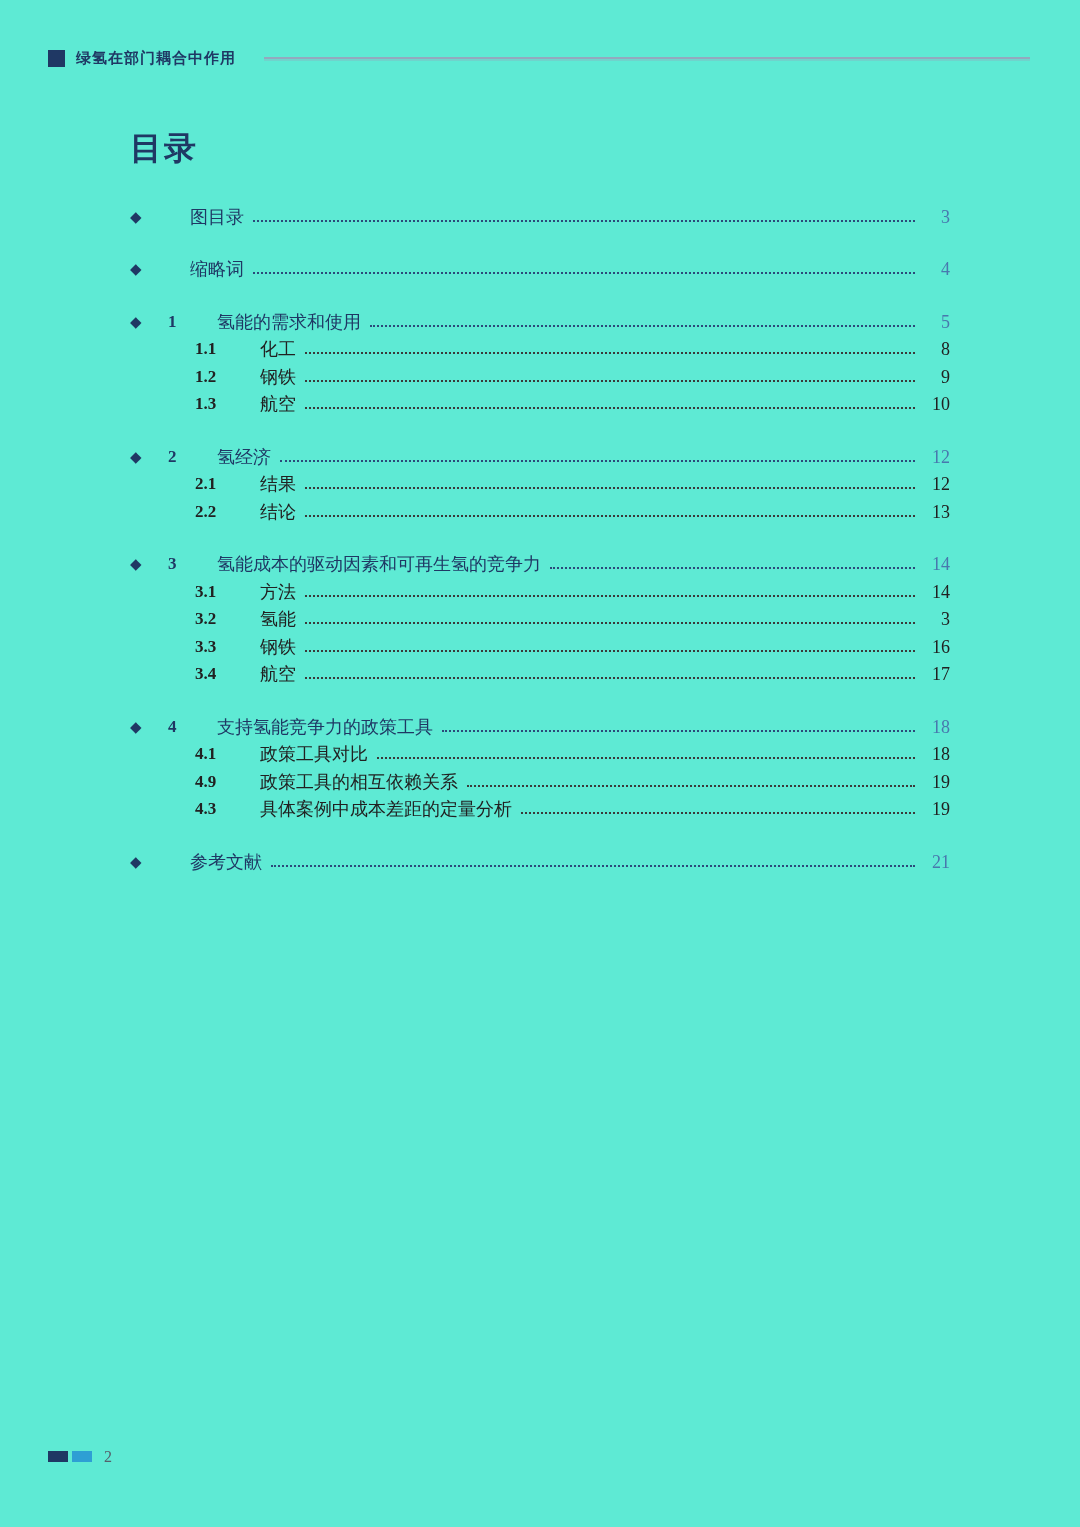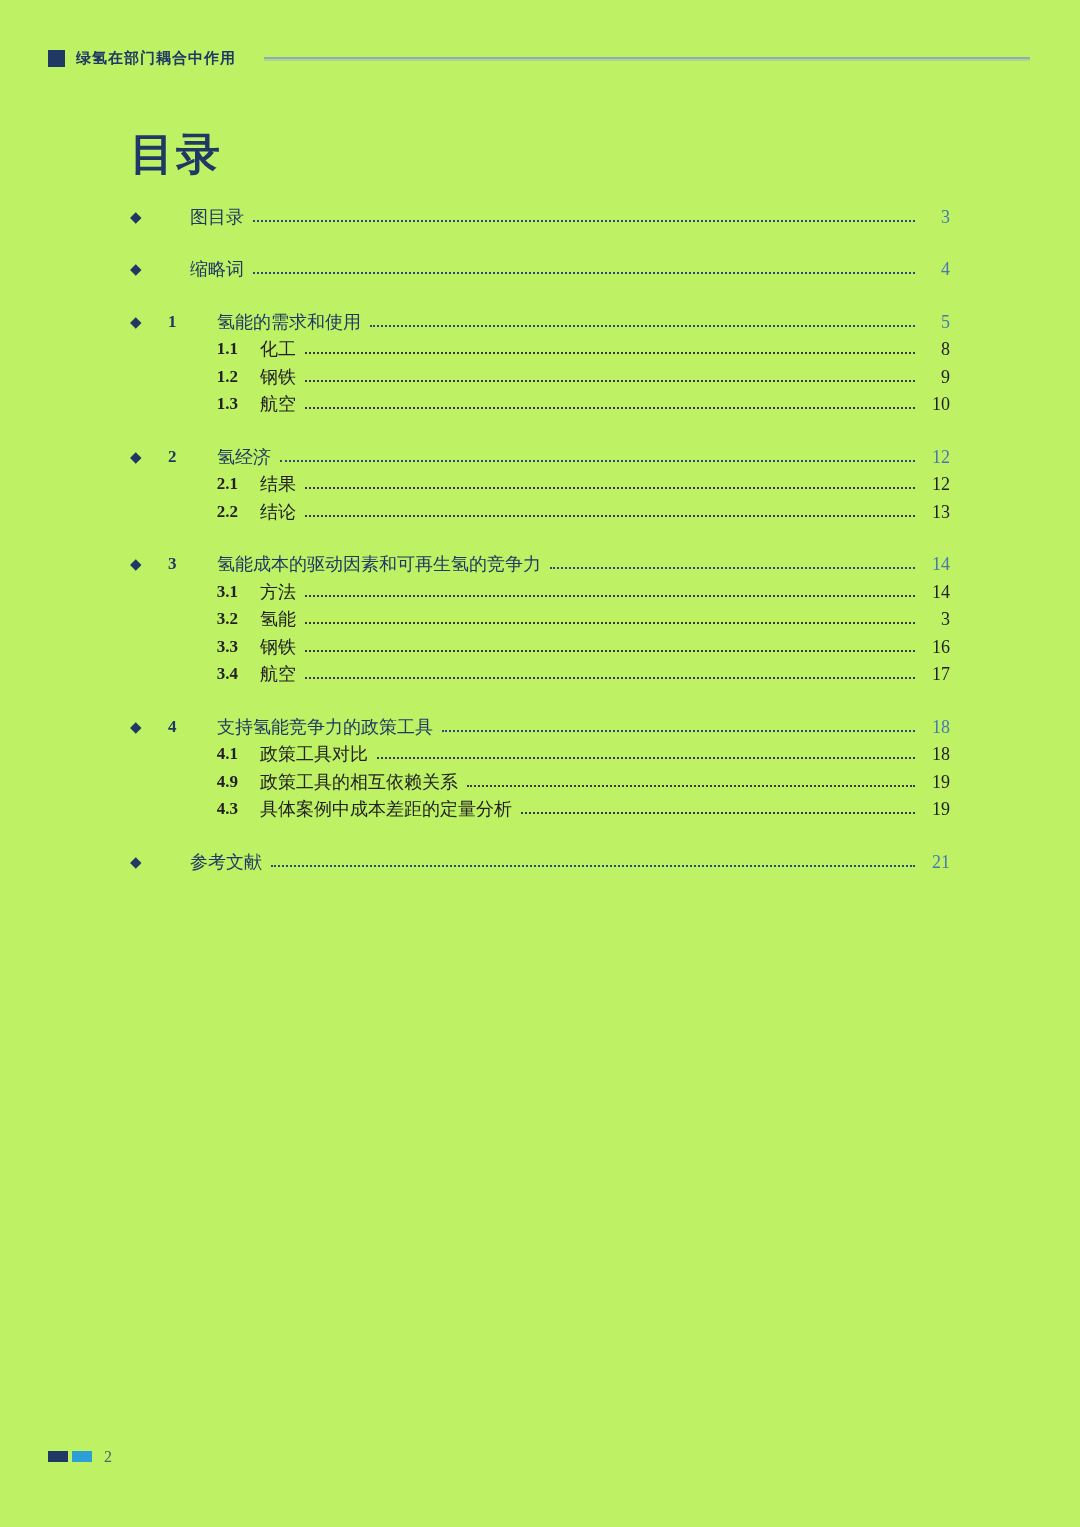--- a/index.html
+++ b/index.html
@@ -10,21 +10,21 @@
     --leader-main:#2B4A7A;
     --rule:#93A9BE;
     --lightblue:#2E9FD4;
     --footer-gray:#55606B;
   }
   html,body{margin:0;padding:0;background:#e9e9e9;}
   .page{
     position:relative;
     width:1080px;height:1527px;
     margin:0 auto;
-    background:#bef264;
+    background:#5eead4;
     font-family:"Liberation Serif","DejaVu Serif",serif;
     overflow:hidden;
   }
   
   .header{
     position:absolute;top:48px;left:48px;right:48px;height:20px;
     display:flex;align-items:center;
   }
   .header-square{
     width:17px;height:17px;background:var(--navy);flex:0 0 auto;
@@ -37,21 +37,21 @@
   }
   .header-rule{
     flex:1 1 auto;height:2px;background:var(--rule);
     margin-left:28px;margin-right:2px;
     box-shadow:0 2px 0 rgba(147,169,190,.35);
   }
   
   .doc-title{
     position:absolute;left:130px;top:132px;
     font-family:"Liberation Sans","DejaVu Sans",sans-serif;
-    font-size:44px;font-weight:bold;color:var(--navy);
+    font-size:32px;font-weight:bold;color:var(--navy);
     letter-spacing:2px;line-height:1;
   }
   
   .toc{
     position:absolute;left:130px;top:201px;width:820px;
   }
   .toc-row{
     display:flex;align-items:flex-end;
     height:27.5px;line-height:24px;
     font-size:18px;
@@ -60,21 +60,21 @@
   .toc-row.l1:first-child{margin-top:0;}
   .toc-row.l2{color:var(--ink);padding-left:65px;}
   .bullet{
     flex:0 0 38px;font-size:15px;color:var(--navy);
     line-height:24px;
   }
   .num{
     flex:0 0 auto;font-weight:bold;font-size:17px;
   }
   .toc-row.l1 .num{width:27px;}
-  .toc-row.l2 .num{width:43px;text-align:right;}
+  .toc-row.l2 .num{width:43px;}
   .label{flex:0 0 auto;white-space:nowrap;margin-left:22px;}
   .leader{
     flex:1 1 auto;
     border-bottom:2px dotted var(--leader-sub);
     margin:0 7px 7px 9px;height:0;
   }
   .toc-row.l1 .leader{border-bottom-color:var(--leader-main);}
   .pagenum{
     flex:0 0 auto;min-width:28px;text-align:right;
     font-size:18px;

